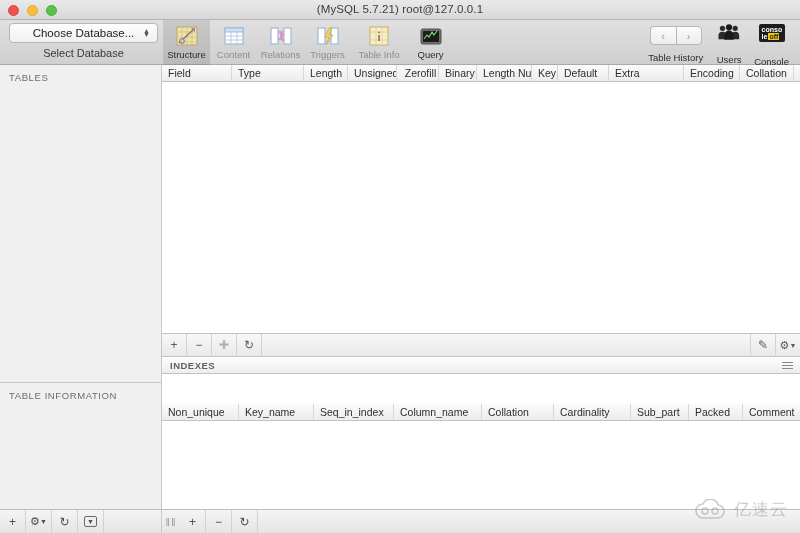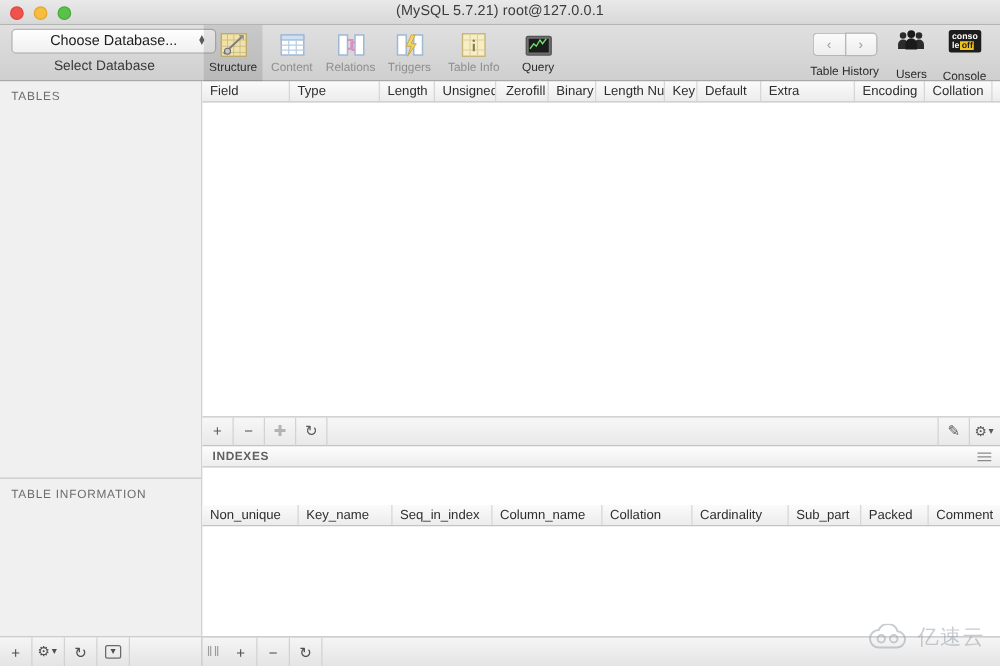--- a/index.html
+++ b/index.html
@@ -27,21 +27,21 @@
   }
 
   
   .toolbar{
     height:45px; flex:0 0 45px; position:relative;
     background:linear-gradient(to bottom,#e0e0e0,#cfcfcf);
     border-bottom:1px solid #a9a9a9; display:flex; align-items:flex-start;
   }
   .dbpicker{ position:absolute; left:9px; top:3px; width:149px; }
   .dbselect{
-    height:20px; width:164px; border-radius:4px;
+    height:20px; width:149px; border-radius:4px;
     background:linear-gradient(to bottom,#fefefe,#f0f0f0);
     border:1px solid #b6b6b6; box-shadow:0 1px 0 rgba(255,255,255,.7) inset;
     display:flex; align-items:center; justify-content:center; position:relative;
     font-size:11.5px; color:#202020;
   }
   .dbselect .arrows{
     position:absolute; right:7px; top:50%; transform:translateY(-50%);
     display:flex; flex-direction:column; line-height:4px; font-size:7px; color:#5b5b5b;
   }
   .dblabel{ text-align:center; font-size:11px; color:#393939; margin-top:4px; width:149px; }

